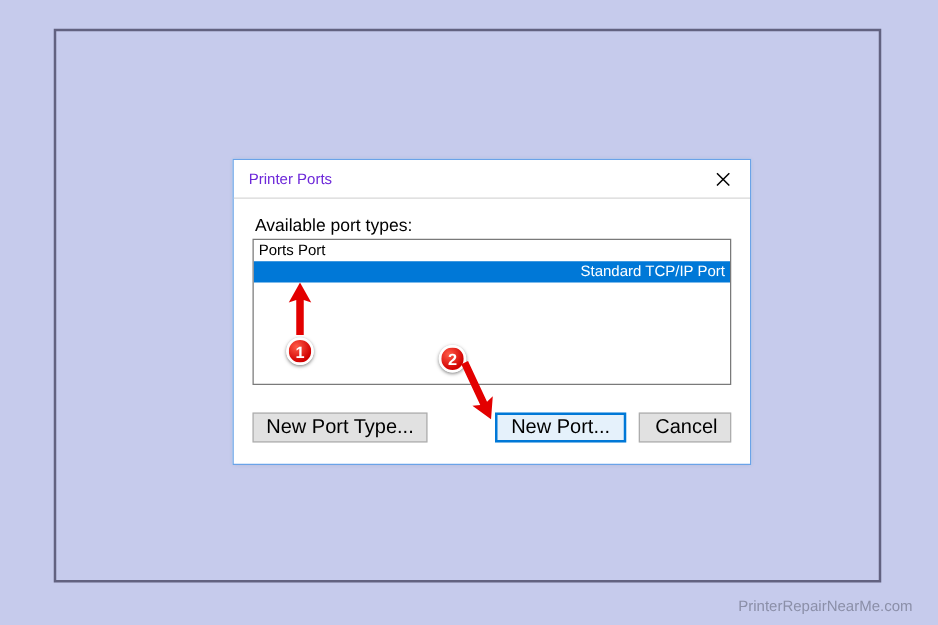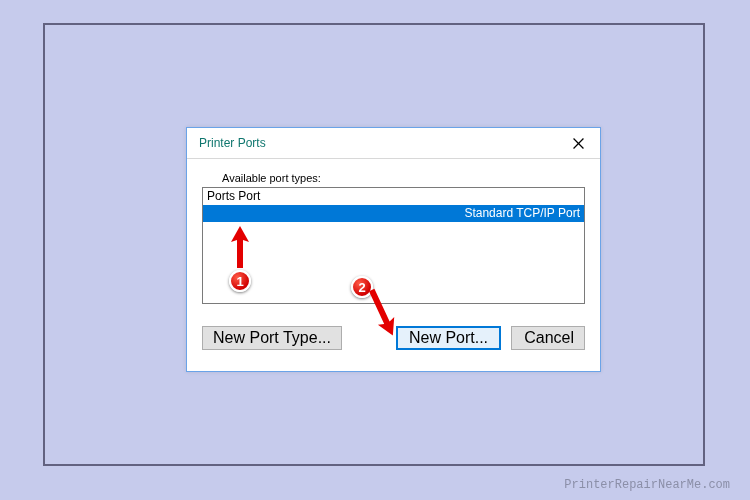--- a/index.html
+++ b/index.html
@@ -38,41 +38,41 @@
     .titlebar {
       height: 31px;
       display: flex;
       align-items: center;
       justify-content: space-between;
       padding-left: 12px;
       border-bottom: 1px solid #d8d8d8;
     }
     .titlebar-title {
       font-size: 12px;
-      color: #0f766e;
+      color: #6d28d9;
     }
     .close-btn {
       width: 44px;
       height: 30px;
       display: flex;
       align-items: center;
       justify-content: center;
       cursor: pointer;
     }
     .close-btn svg {
       width: 11px;
       height: 11px;
     }
     .dialog-body {
       padding: 13px 15px 15px 15px;
     }
     .label {
-      font-size: 11px;
+      font-size: 14px;
       margin-bottom: 3px;
-      margin-left: 20px;
+      margin-left: 2px;
     }
     .listbox {
       width: 100%;
       height: 117px;
       border: 1px solid #7a7a7a;
       background: #fff;
       overflow: hidden;
     }
     .list-item {
       padding: 1px 4px;
@@ -130,21 +130,21 @@
       align-items: center;
       justify-content: center;
       position: absolute;
     }
     .watermark {
       position: absolute;
       right: 20px;
       bottom: 8px;
       font-size: 12px;
       color: #8b8fa8;
-      font-family: Liberation Mono, monospace;
+      font-family: Liberation Sans, sans-serif;
     }
   </style>
 </head>
 <body>
 
 <div class="outer-frame"></div>
 
 <div class="dialog">
   <div class="titlebar">
     <span class="titlebar-title">Printer Ports</span>

